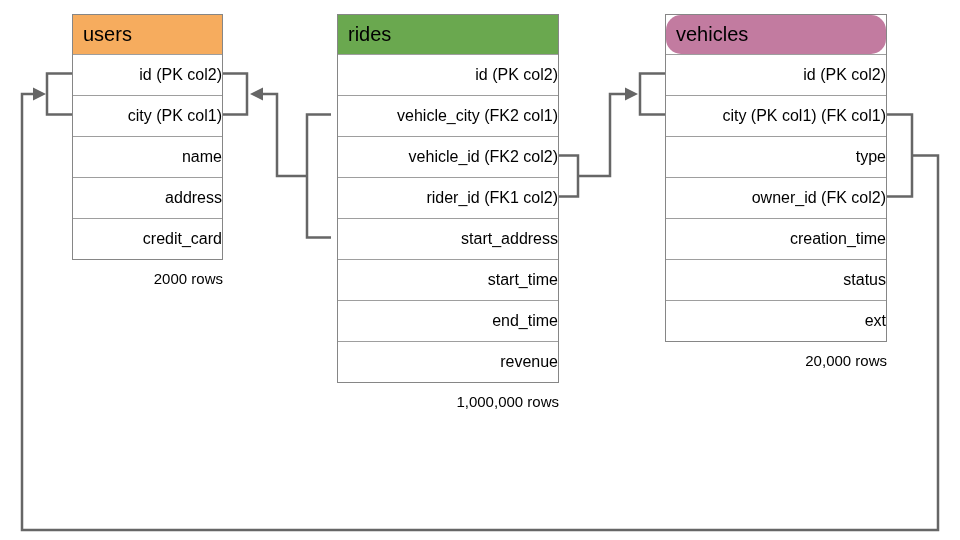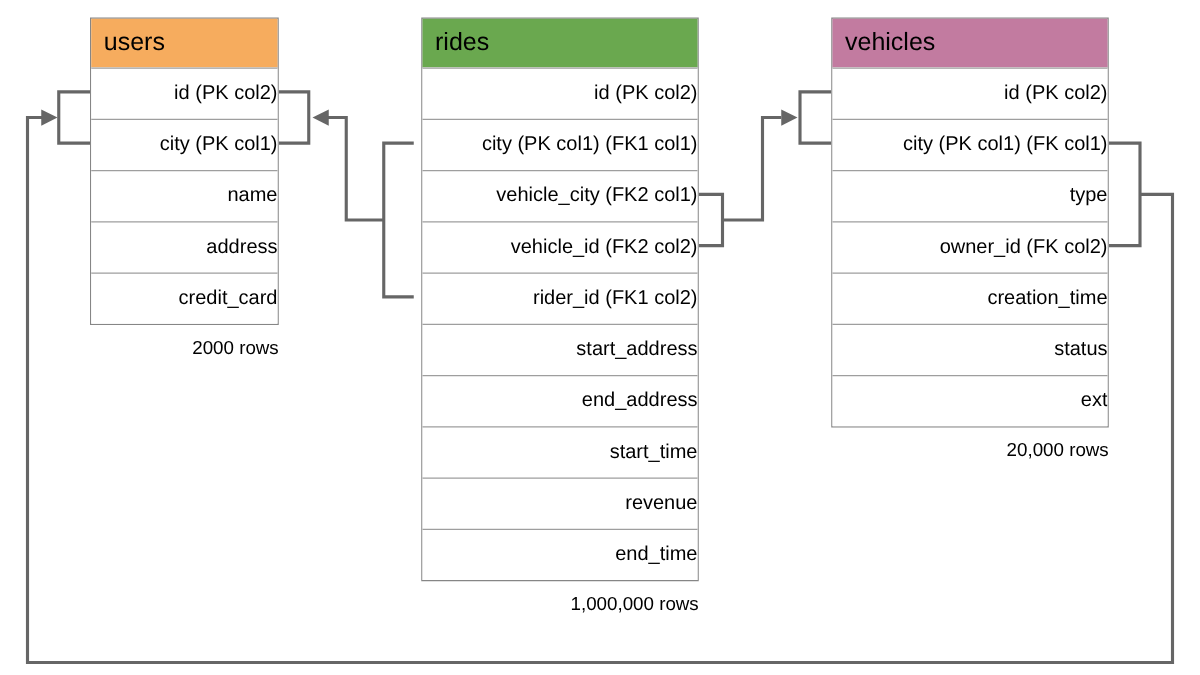--- a/index.html
+++ b/index.html
@@ -84,37 +84,35 @@
         </div>
     </div>
     <div class="tfoot">2000 rows</div>
   </div>
 
   <div class="table" style="left:337px; top:14px; width:222px;">
     <div class="tbox">
       <div class="thead" style="background: rgb(106, 168, 79);">rides</div>
       <div>
           <div class="cell">id (PK col2)</div>
-          <div class="cell">city (PK col1) (FK1 col1)</div>
           <div class="cell">vehicle_city (FK2 col1)</div>
           <div class="cell">vehicle_id (FK2 col2)</div>
           <div class="cell">rider_id (FK1 col2)</div>
           <div class="cell">start_address</div>
-          <div class="cell">end_address</div>
           <div class="cell">start_time</div>
+          <div class="cell">end_time</div>
           <div class="cell">revenue</div>
-          <div class="cell">end_time</div>
         </div>
     </div>
     <div class="tfoot">1,000,000 rows</div>
   </div>
 
   <div class="table" style="left:665px; top:14px; width:222px;">
     <div class="tbox">
-      <div class="thead" style="background: rgb(194, 123, 160);">vehicles</div>
+      <div class="thead" style="background: rgb(194, 123, 160); border-radius: 15px;">vehicles</div>
       <div>
           <div class="cell">id (PK col2)</div>
           <div class="cell">city (PK col1) (FK col1)</div>
           <div class="cell">type</div>
           <div class="cell">owner_id (FK col2)</div>
           <div class="cell">creation_time</div>
           <div class="cell">status</div>
           <div class="cell">ext</div>
         </div>
     </div>

